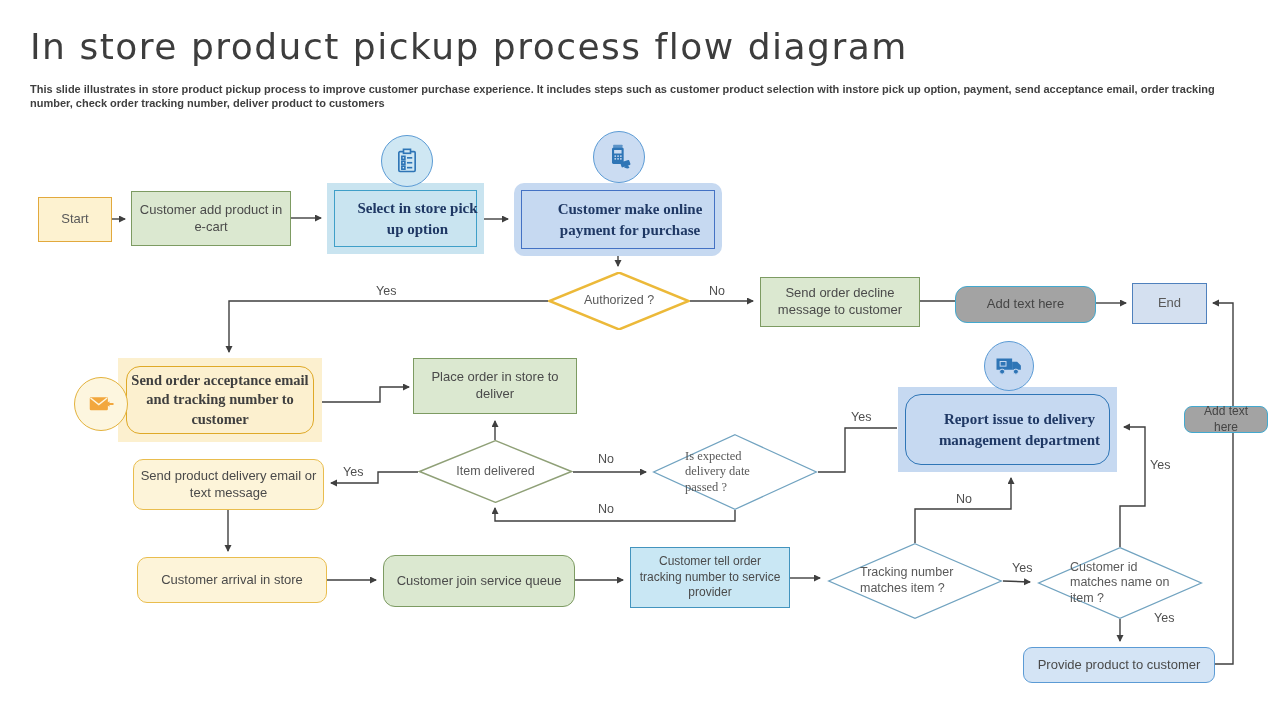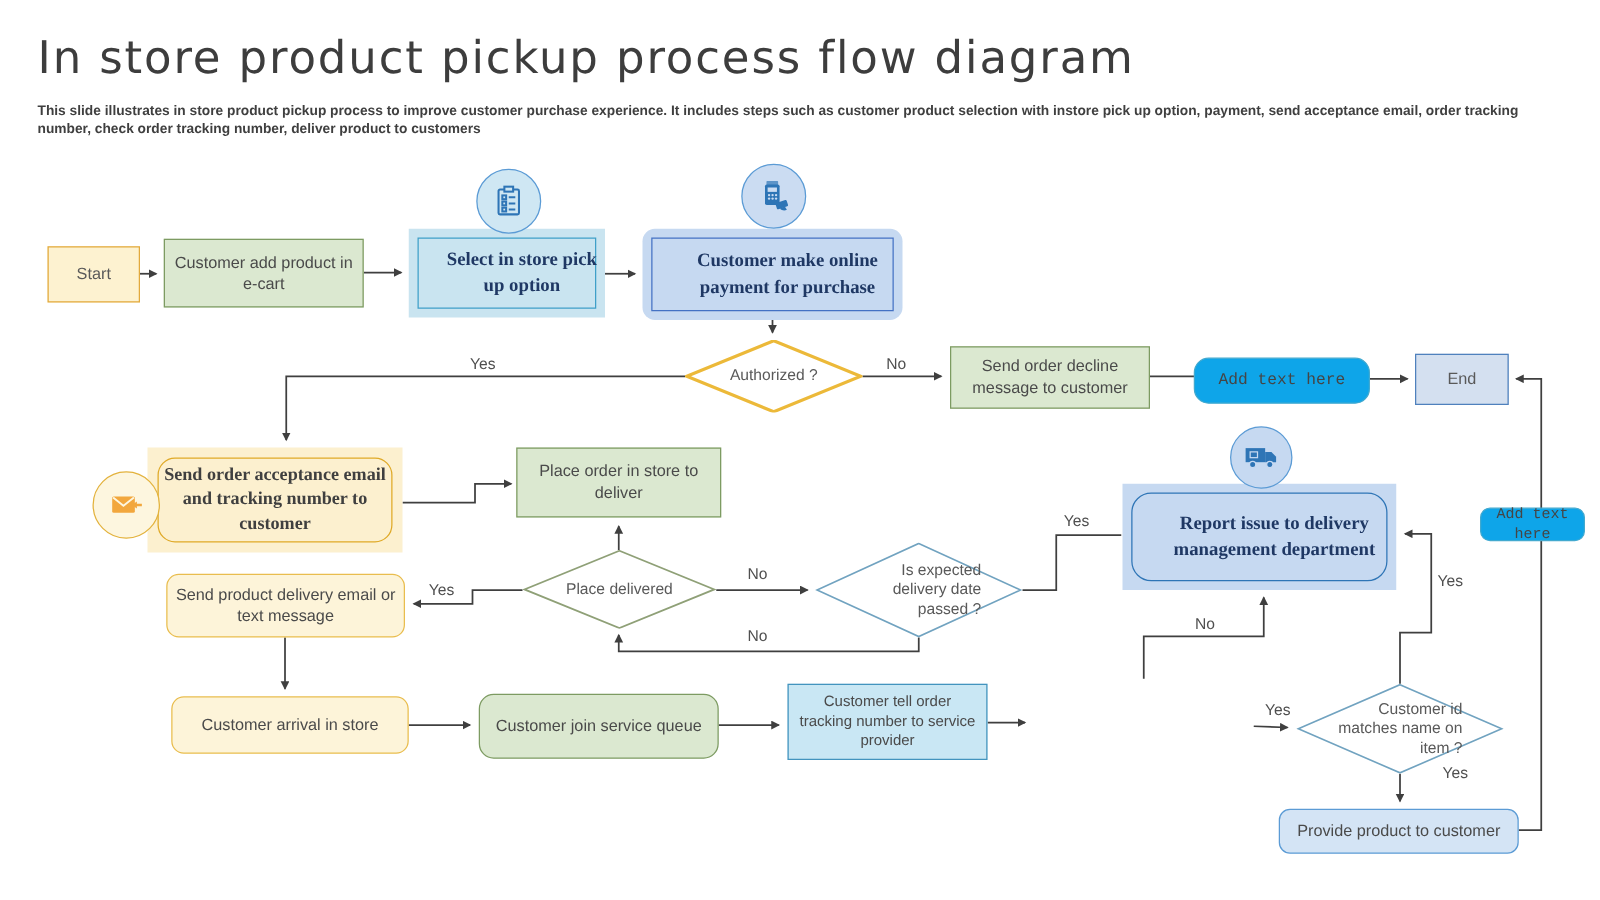--- a/index.html
+++ b/index.html
@@ -11,30 +11,30 @@
          line-height:1.25;color:#3f3f3f;}
   #footer{position:absolute;left:0;top:702px;width:1280px;text-align:center;font-size:11.5px;color:#a8a8a8;}
   svg.layer{position:absolute;left:0;top:0;z-index:1;}
   .node{position:absolute;z-index:2;display:flex;align-items:center;justify-content:center;
         text-align:center;box-sizing:border-box;font-size:13px;color:#4a4a4a;line-height:1.3;padding:2px 6px;}
   .green{background:#dbe8d0;border:1.2px solid #7d9b62;}
   .green-r{background:#dbe8d0;border:1.2px solid #7d9b62;border-radius:12px;}
   .yellow{background:#fdf2d0;border:1.5px solid #e2a93d;justify-content:center;}
   .yellow-r{background:#fdf4d9;border:1.5px solid #e9bd4e;border-radius:10px;}
   .bluebox{background:#c9e7f4;border:1.2px solid #4394be;font-size:12px;}
-  .blue-pill{background:#0ea5e9;border:1.2px solid #42a9cf;border-radius:12px;color:#454545;font-family:Liberation Mono, monospace;}
+  .blue-pill{background:#a3a3a3;border:1.2px solid #42a9cf;border-radius:12px;color:#454545;}
   .blue-pill2{background:#d4e4f5;border:1.2px solid #5b9bd5;border-radius:9px;}
   .endbox{background:#d4e0f0;border:1.2px solid #4f81bd;color:#595959;}
   .dbl{padding:0;}
   .dbl .inner{position:absolute;inset:7px;border:1.5px solid;box-sizing:border-box;background:transparent;}
   .dbl span{position:relative;z-index:1;}
   .serif{font-family:"Liberation Serif",serif;font-weight:700;font-size:15px;color:#1f3864;line-height:1.35;padding-left:24px;}
   .serif-dark{font-family:"Liberation Serif",serif;font-weight:700;font-size:14.5px;color:#3f3f3f;line-height:1.35;text-align:center;}
   .diamond{position:absolute;z-index:2;display:flex;align-items:center;justify-content:center;
-        text-align:right;font-size:12.5px;color:#595959;line-height:1.25;}
+        text-align:left;font-size:12.5px;color:#595959;line-height:1.25;}
   .diamond svg{position:absolute;inset:0;width:100%;height:100%;}
   .diamond span{position:relative;z-index:1;}
   .icircle{position:absolute;z-index:3;border-radius:50%;display:flex;align-items:center;justify-content:center;box-sizing:border-box;}
   .elabel{position:absolute;z-index:3;font-size:12.5px;color:#4f4f4f;}
 </style>
 </head>
 <body>
 
 <div id="slide">
 
@@ -117,28 +117,28 @@
   </div>
 
   <div class="node green" style="left:413px;top:358px;width:164px;height:56px;">
     <span>Place order in store to deliver</span>
   </div>
 
   <div class="diamond" style="left:418px;top:440px;width:155px;height:63px;">
     <svg viewBox="0 0 100 100" preserveAspectRatio="none">
       <polygon points="50,1 99,50 50,99 1,50" fill="#ffffff" stroke="#8fa077" stroke-width="1.4" vector-effect="non-scaling-stroke"></polygon>
     </svg>
-    <span>Place delivered</span>
+    <span>Item delivered</span>
   </div>
 
   <div class="diamond" style="left:652px;top:434px;width:166px;height:76px;">
     <svg viewBox="0 0 100 100" preserveAspectRatio="none">
       <polygon points="50,1 99,50 50,99 1,50" fill="#ffffff" stroke="#71a3c0" stroke-width="1.3" vector-effect="non-scaling-stroke"></polygon>
     </svg>
-    <span style="max-width:100px;">Is expected delivery date passed ?</span>
+    <span style="max-width:100px;font-family:Liberation Serif, serif;">Is expected delivery date passed ?</span>
   </div>
 
   <div class="node dbl" style="left:898px;top:387px;width:219px;height:85px;background:#c6d9f1;">
     <div class="inner" style="border-color:#2e75b6;border-radius:16px;"></div>
     <span class="serif">Report issue to delivery management department</span>
   </div>
 
   <div class="node blue-pill" style="left:1184px;top:406px;width:84px;height:27px;font-size:12px;border-radius:8px;">
     <span>Add text here</span>
   </div>
@@ -152,20 +152,26 @@
   </div>
 
   <div class="node green-r" style="left:383px;top:555px;width:192px;height:52px;">
     <span>Customer join service queue</span>
   </div>
 
   <div class="node bluebox" style="left:630px;top:547px;width:160px;height:61px;">
     <span>Customer tell order tracking number to service provider</span>
   </div>
 
+  <div class="diamond" style="left:827px;top:543px;width:176px;height:76px;">
+    <svg viewBox="0 0 100 100" preserveAspectRatio="none">
+      <polygon points="50,1 99,50 50,99 1,50" fill="#ffffff" stroke="#71a3c0" stroke-width="1.3" vector-effect="non-scaling-stroke"></polygon>
+    </svg>
+    <span style="max-width:110px;">Tracking number matches item ?</span>
+  </div>
 
   <div class="diamond" style="left:1037px;top:547px;width:166px;height:72px;">
     <svg viewBox="0 0 100 100" preserveAspectRatio="none">
       <polygon points="50,1 99,50 50,99 1,50" fill="#ffffff" stroke="#71a3c0" stroke-width="1.3" vector-effect="non-scaling-stroke"></polygon>
     </svg>
     <span style="max-width:100px;">Customer id matches name on item ?</span>
   </div>
 
   <div class="node blue-pill2" style="left:1023px;top:647px;width:192px;height:36px;">
     <span>Provide  product to customer</span>

